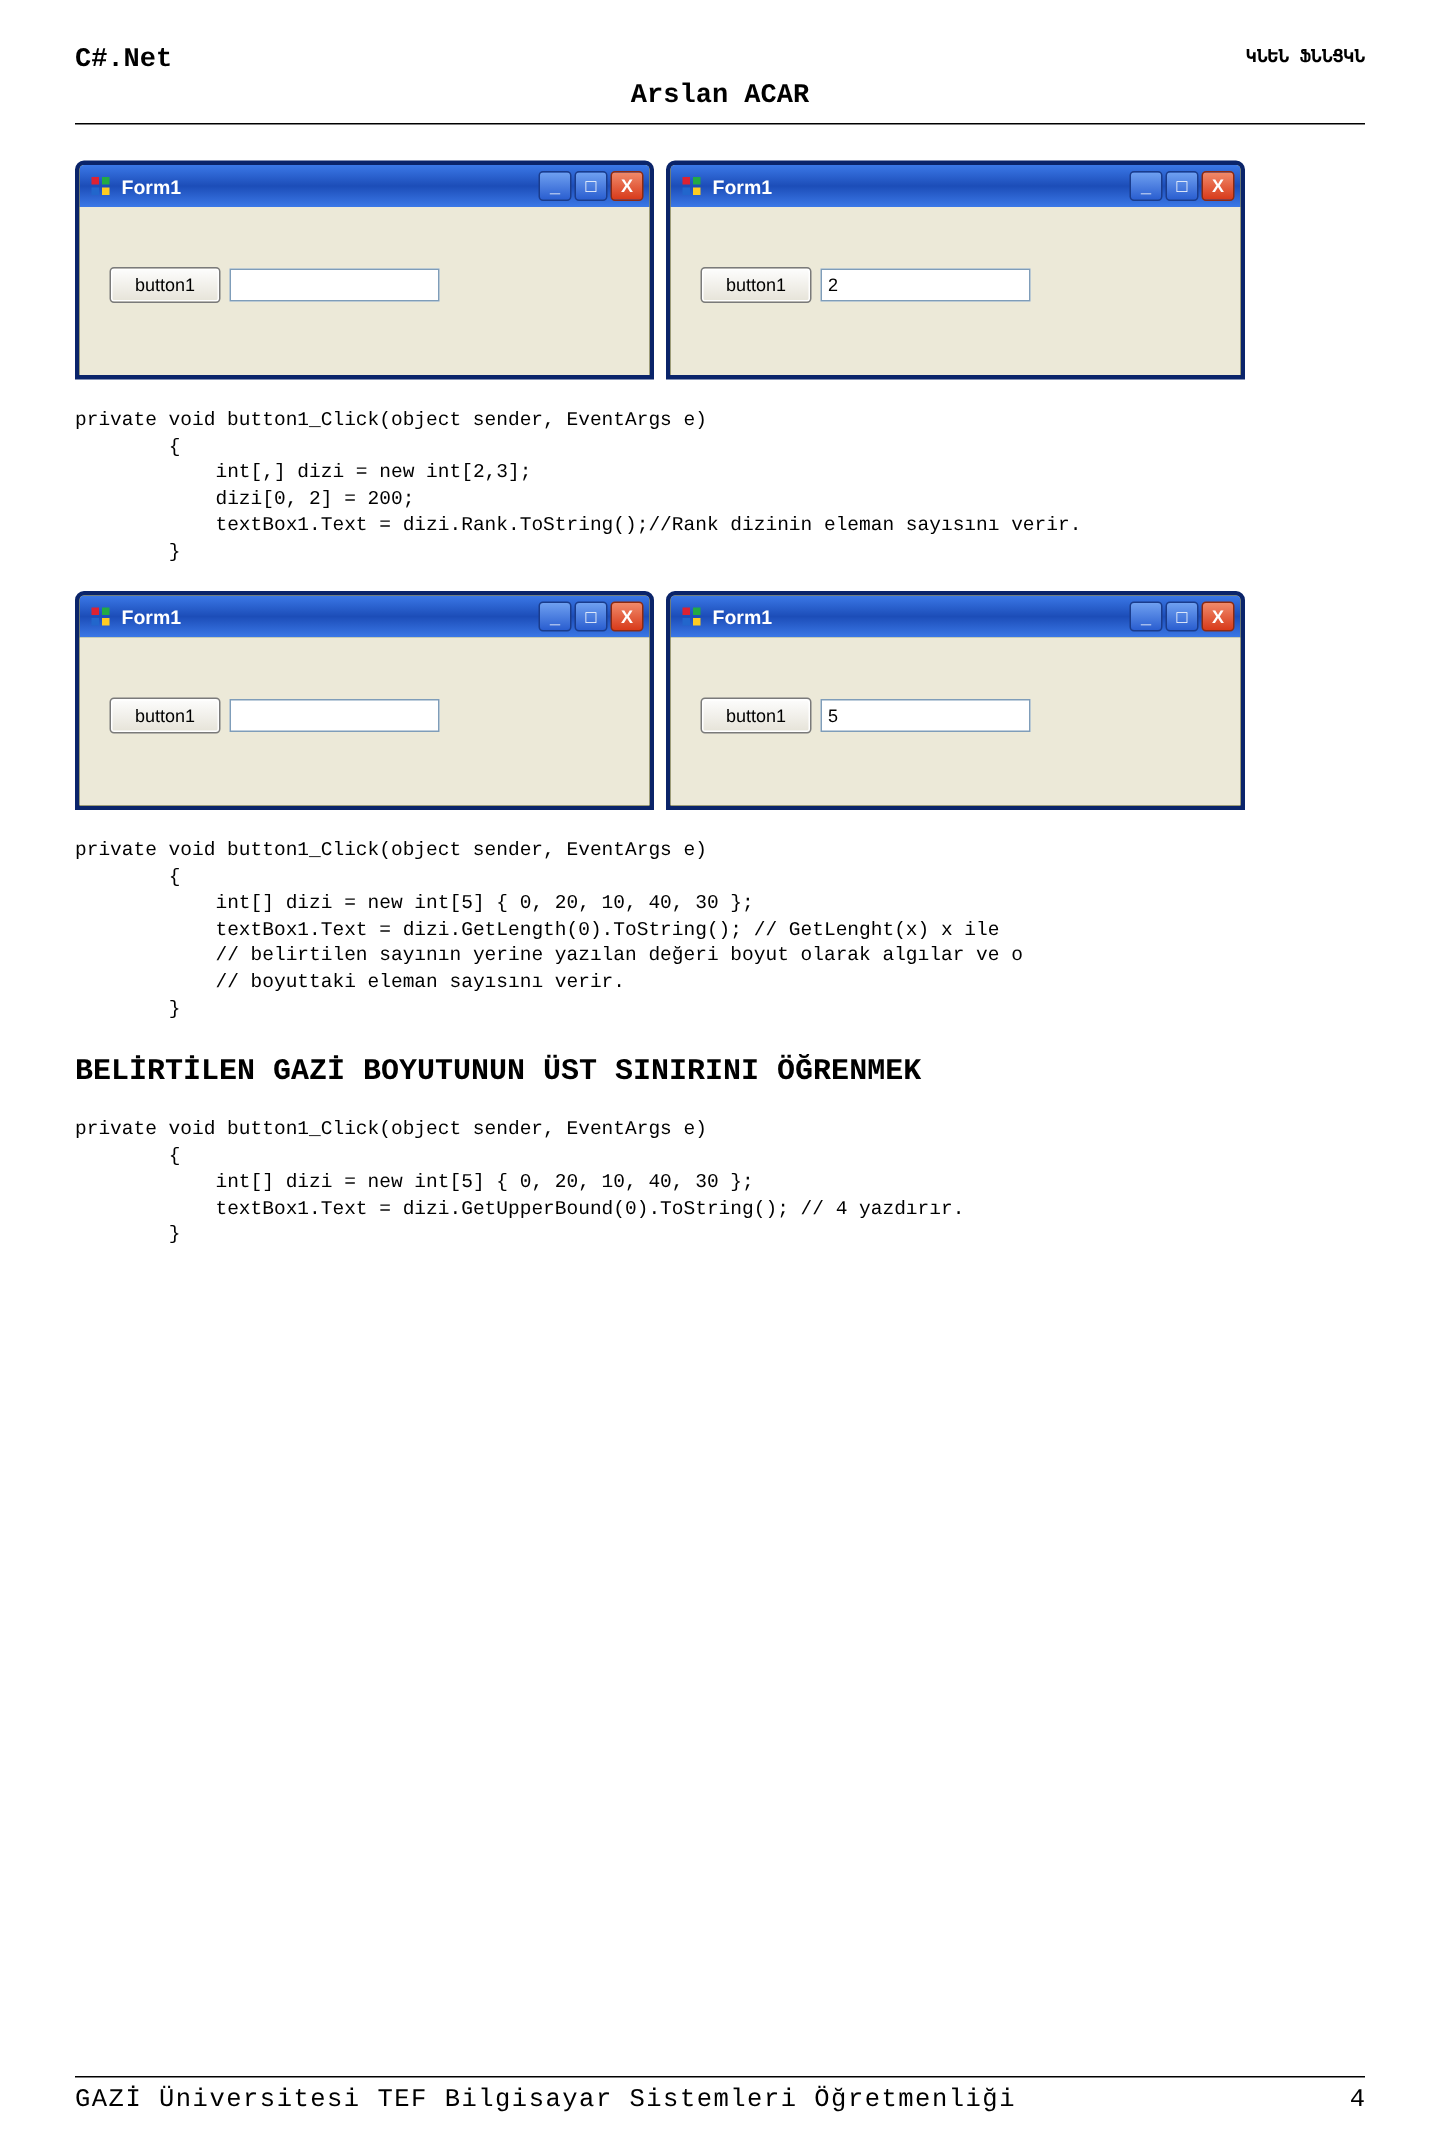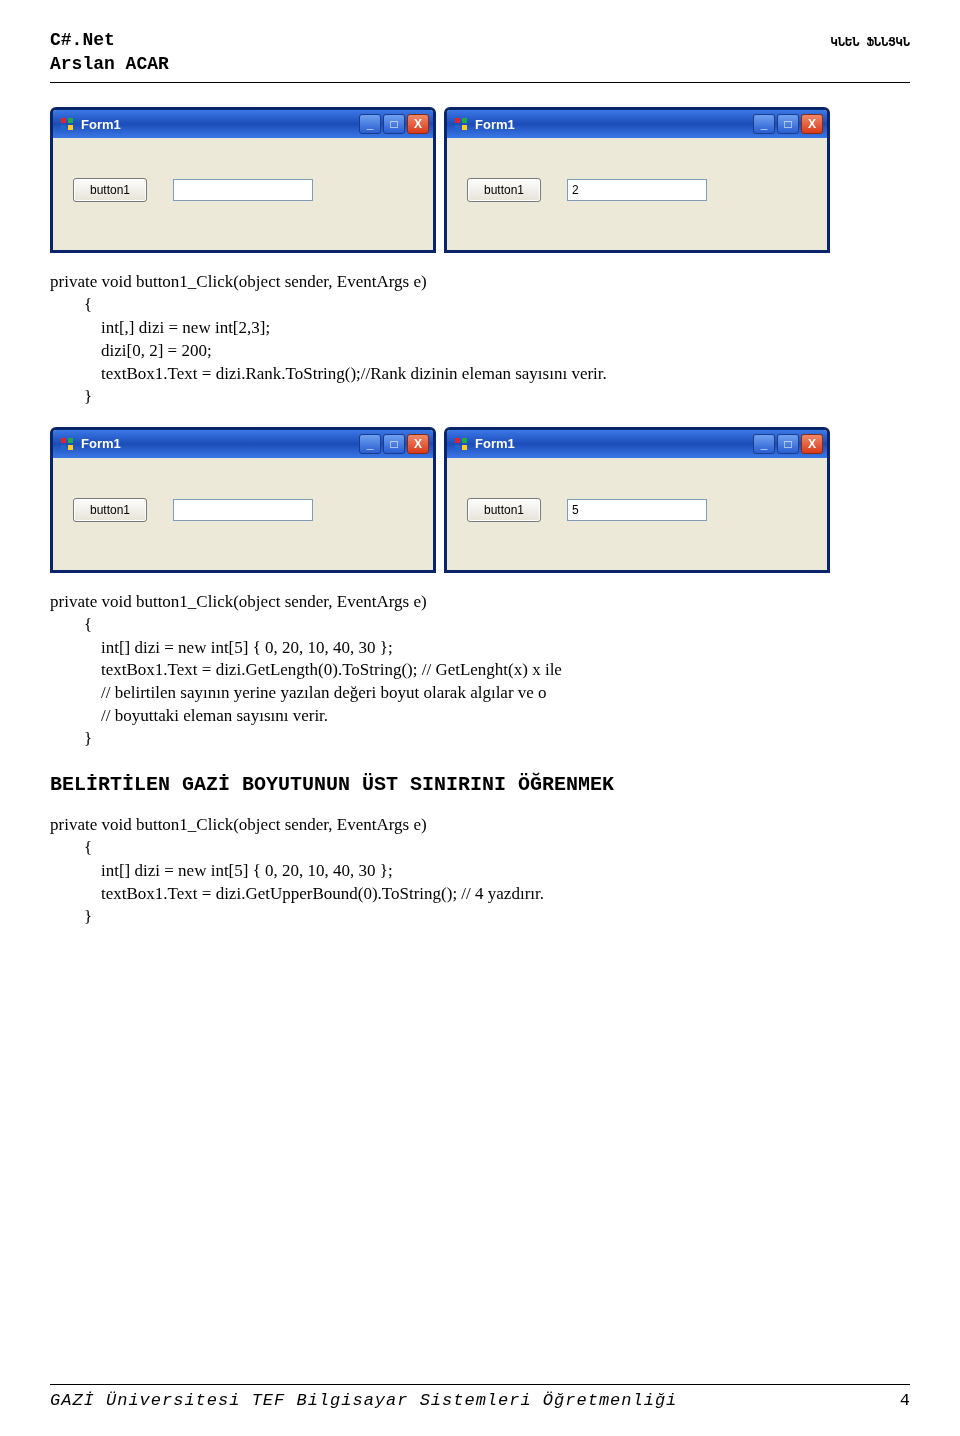--- a/index.html
+++ b/index.html
@@ -14,36 +14,35 @@
     width: 960px;
     min-height: 1436px;
     padding: 30px 50px 0 50px;
     box-sizing: border-box;
     position: relative;
   }
   .top-row {
     display: flex;
     justify-content: space-between;
     margin-bottom: 4px;
-    align-items: flex-end;
   }
   .top-left  { font-weight: bold; font-size: 18px; }
   .top-right { font-weight: bold; font-size: 12px; text-align: right; }
-  .author-row { text-align: left; font-weight: bold; font-size: 18px; margin-bottom: 8px; }
+  .author-row { text-align: center; font-weight: bold; font-size: 18px; margin-bottom: 8px; }
   .hr { border: none; border-top: 1px solid #000; margin: 2px 0 24px 0; }
 
   .section-title {
     font-weight: bold;
     font-size: 20px;
     margin: 22px 0 14px 0;
   }
 
   pre.code {
-    font-family: Liberation Serif, serif;
-    font-size: 17px;
+    font-family: Liberation Mono, monospace;
+    font-size: 13px;
     line-height: 1.35;
     margin: 18px 0;
     white-space: pre-wrap;
   }
 
   .win-row {
     display: flex;
     gap: 8px;
     margin: 12px 0 10px 0;
   }
@@ -92,21 +91,21 @@
   }
   .tb-close {
     background: linear-gradient(to bottom, #f08a6a, #d83a1a);
     border: 1px solid #8c2a10;
   }
   .client {
     background: #ece9d8;
     padding: 22px 20px 30px 20px;
     display: flex;
     align-items: center;
-    gap: 26px;
+    gap: 6px;
     min-height: 60px;
   }
   .xp-button {
     font-family: Tahoma, sans-serif;
     font-size: 12px;
     padding: 4px 16px;
     border: 1px solid #7a7a7a;
     border-radius: 3px;
     background: linear-gradient(to bottom, #fdfdfd, #e6e3d8);
     box-shadow: inset 0 0 0 1px #fff;
@@ -129,21 +128,21 @@
     left: 50px;
     right: 50px;
   }
   .footer .hr-f { border: none; border-top: 1px solid #000; margin-bottom: 6px; }
   .footer .row {
     display: flex;
     justify-content: space-between;
     font-family: "Courier New", monospace;
     font-size: 17px;
   }
-  .footer .left { letter-spacing: 1px; font-style: italic; }
+  .footer .left { letter-spacing: 1px; }
 </style>
 </head>
 <body>
 
 <div class="page">
 
   <div class="top-row">
     <div class="top-left">C#.Net</div>
     <div class="top-right">ԿՆԵՆ ՖՆՆՑԿՆ</div>
   </div>

